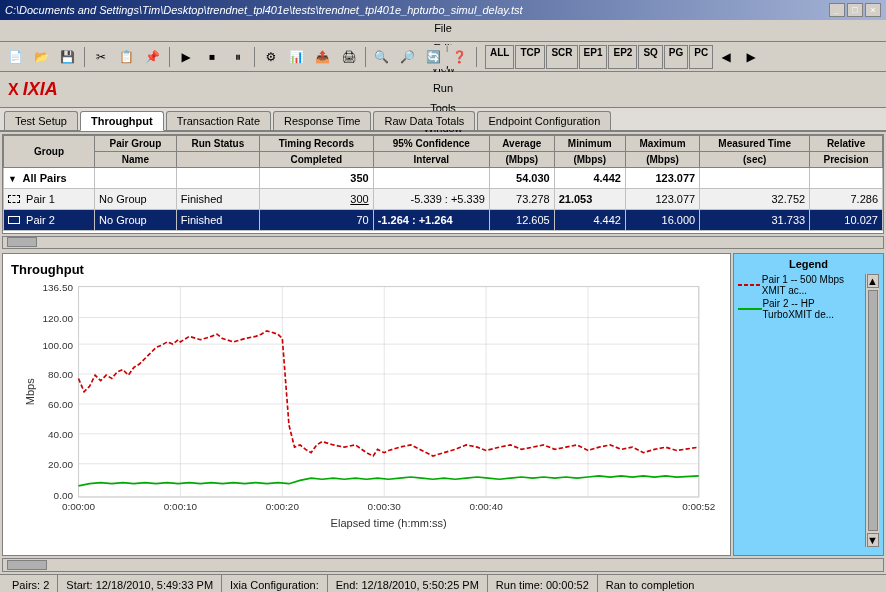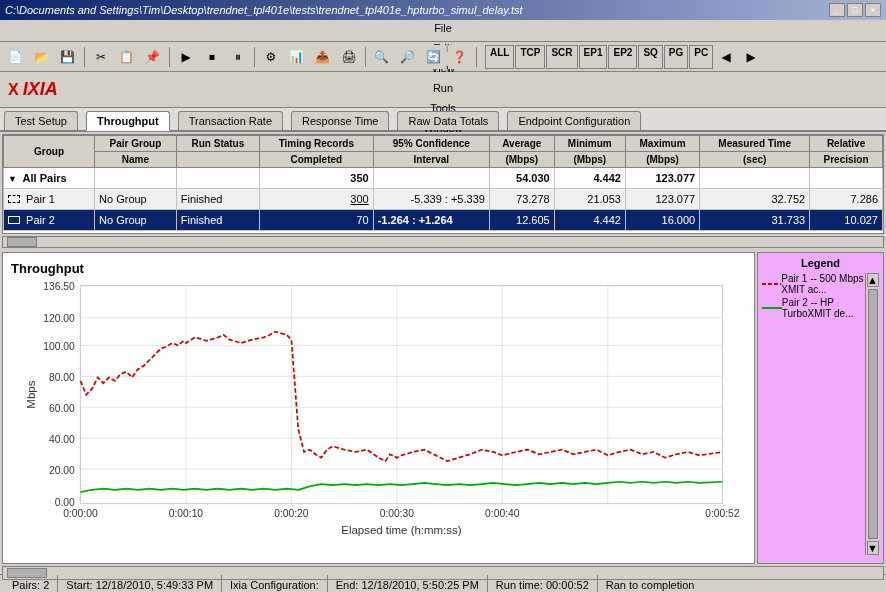--- a/index.html
+++ b/index.html
@@ -105,21 +105,21 @@
       padding: 0 4px;
       border-bottom: 1px solid #808080;
     }
     .tab {
       padding: 3px 10px;
       border: 1px solid #808080;
       border-bottom: none;
       background: #d4d0c8;
       cursor: pointer;
       font-size: 11px;
-      margin-right: 8px;
+      margin-right: 2px;
       border-radius: 3px 3px 0 0;
     }
     .tab.active {
       background: white;
       font-weight: bold;
       border-bottom: 1px solid white;
       margin-bottom: -1px;
       z-index: 1;
     }
     
@@ -176,22 +176,22 @@
       border: 1px solid #808080;
       padding: 8px;
       position: relative;
     }
     .chart-title {
       font-size: 13px;
       font-weight: bold;
       margin-bottom: 4px;
     }
     .legend-container {
-      width: 127px;
-      background: #f0abfc;
+      width: 151px;
+      background: #7dd3fc;
       border: 1px solid #808080;
       padding: 4px;
     }
     .legend-title {
       font-weight: bold;
       text-align: center;
       margin-bottom: 4px;
       font-size: 11px;
     }
     .legend-item {
@@ -373,21 +373,21 @@
         <tr>
           <td>
             <span style="border:1px dashed #000; width:12px; height:8px; display:inline-block; margin-right:3px;"></span>
             Pair 1
           </td>
           <td>No Group</td>
           <td>Finished</td>
           <td style="text-align:right;text-decoration:underline;">300</td>
           <td style="text-align:right;">-5.339 : +5.339</td>
           <td style="text-align:right;">73.278</td>
-          <td style="text-align:right;">21.053</td>
+          <td style="font-weight:bold;">21.053</td>
           <td style="text-align:right;">123.077</td>
           <td style="text-align:right;">32.752</td>
           <td style="text-align:right;">7.286</td>
         </tr>
 
         <tr class="row-selected">
           <td>
             <span style="border:1px solid #fff; width:12px; height:8px; display:inline-block; margin-right:3px;"></span>
             Pair 2
           </td>

